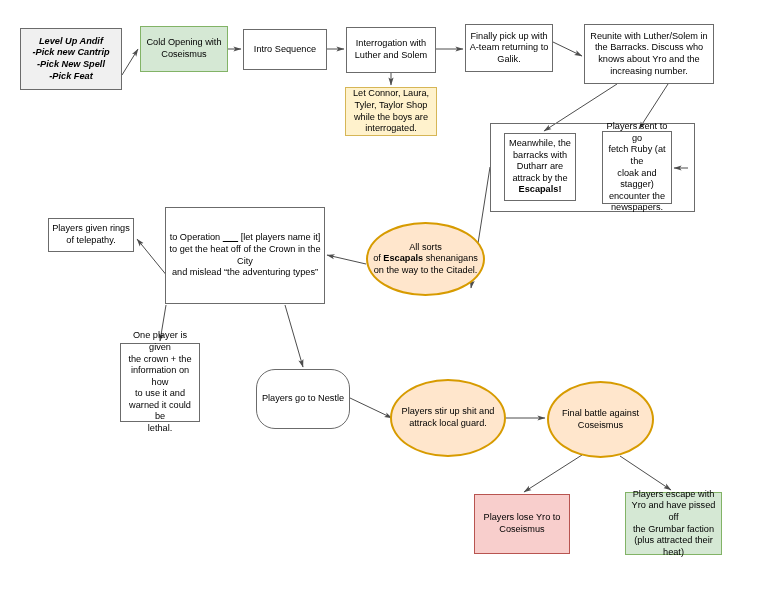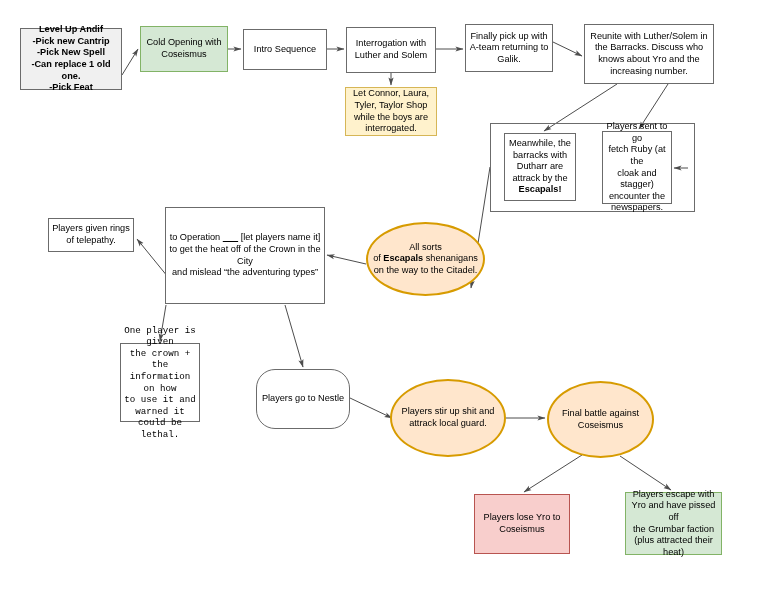--- a/index.html
+++ b/index.html
@@ -32,21 +32,21 @@
     text-align: center;
     font-size: 9.2px;
     line-height: 11.6px;
     color: #000000;
     padding: 2px 3px;
     border: 1px solid #6b6b6b;
     background: #ffffff;
     z-index: 2;
   }
   .node .txt { width: 100%; }
-  .node.bold { font-weight: bold; }
+  .node.bold { font-weight: bold; font-style: italic; }
   .node.ellipse {
     border-radius: 50%;
     border: 2px solid #d79b00;
     background: #ffe6cc;
   }
   .node.group {
     background: transparent;
     border: 1px solid #6b6b6b;
     z-index: 1;
   }
@@ -83,21 +83,20 @@
         <polyline points="582,455 524,492" fill="none" stroke="#4d4d4d" stroke-width="1" marker-end="url(#ah)"></polyline>
         <polyline points="620,456 671,490" fill="none" stroke="#4d4d4d" stroke-width="1" marker-end="url(#ah)"></polyline>
       </g>
   </svg>
   <div id="nodes-group">
       <div class="node bold" style="left: 20px; top: 28px; width: 102px; height: 62px; background: rgb(240, 240, 240); border-color: rgb(107, 107, 107);">
         <div class="txt">
           <div>Level Up Andif</div>
           <div>-Pick new Cantrip</div>
           <div>-Pick New Spell</div>
-          <div>-Can replace 1 old one.</div>
           <div>-Pick Feat</div>
         </div>
       </div>
       <div class="node" style="left: 140px; top: 26px; width: 88px; height: 46px; background: rgb(213, 232, 212); border-color: rgb(130, 179, 102);">
         <div class="txt">
           <div>Cold Opening with</div>
           <div>Coseismus</div>
         </div>
       </div>
       <div class="node" style="left: 243px; top: 29px; width: 84px; height: 41px; background: rgb(255, 255, 255); border-color: rgb(107, 107, 107);">
@@ -171,21 +170,21 @@
           <div>and mislead “the adventuring types”</div>
         </div>
       </div>
       <div class="node ellipse" style="left: 366px; top: 222px; width: 119px; height: 74px; background: rgb(255, 230, 204); border-color: rgb(215, 155, 0); border-width: 2px;">
         <div class="txt">
           <div>All sorts</div>
           <div>of <span class="kw">Escapals</span> shenanigans</div>
           <div>on the way to the Citadel.</div>
         </div>
       </div>
-      <div class="node" style="left: 120px; top: 343px; width: 80px; height: 79px; background: rgb(255, 255, 255); border-color: rgb(107, 107, 107); font-family: Liberation Mono, monospace;">
+      <div class="node" style="left: 120px; top: 343px; width: 80px; height: 79px; background: rgb(255, 255, 255); border-color: rgb(107, 107, 107);">
         <div class="txt">
           <div>One player is given</div>
           <div>the crown + the</div>
           <div>information on how</div>
           <div>to use it and</div>
           <div>warned it could be</div>
           <div>lethal.</div>
         </div>
       </div>
       <div class="node" style="left: 256px; top: 369px; width: 94px; height: 60px; background: rgb(255, 255, 255); border-color: rgb(107, 107, 107); border-radius: 19px;">

